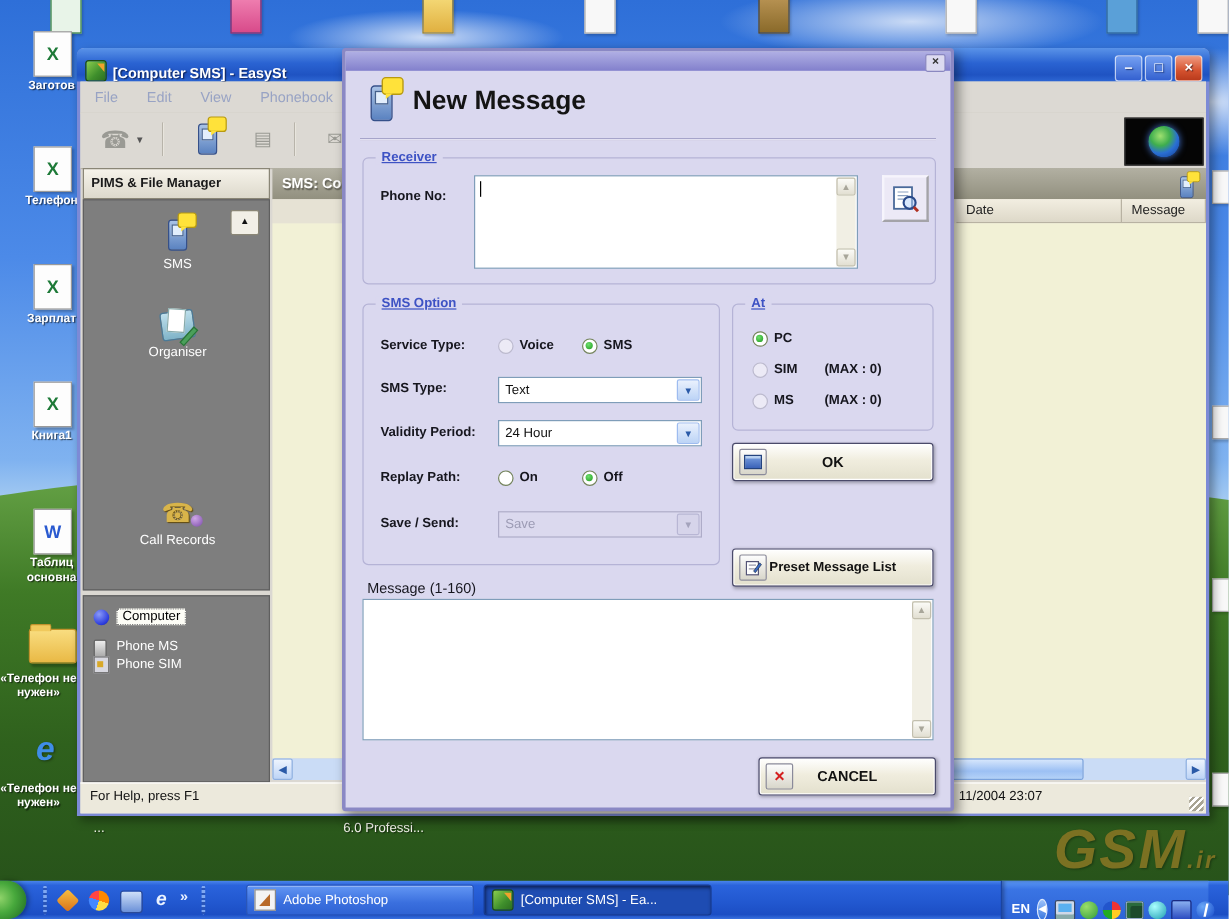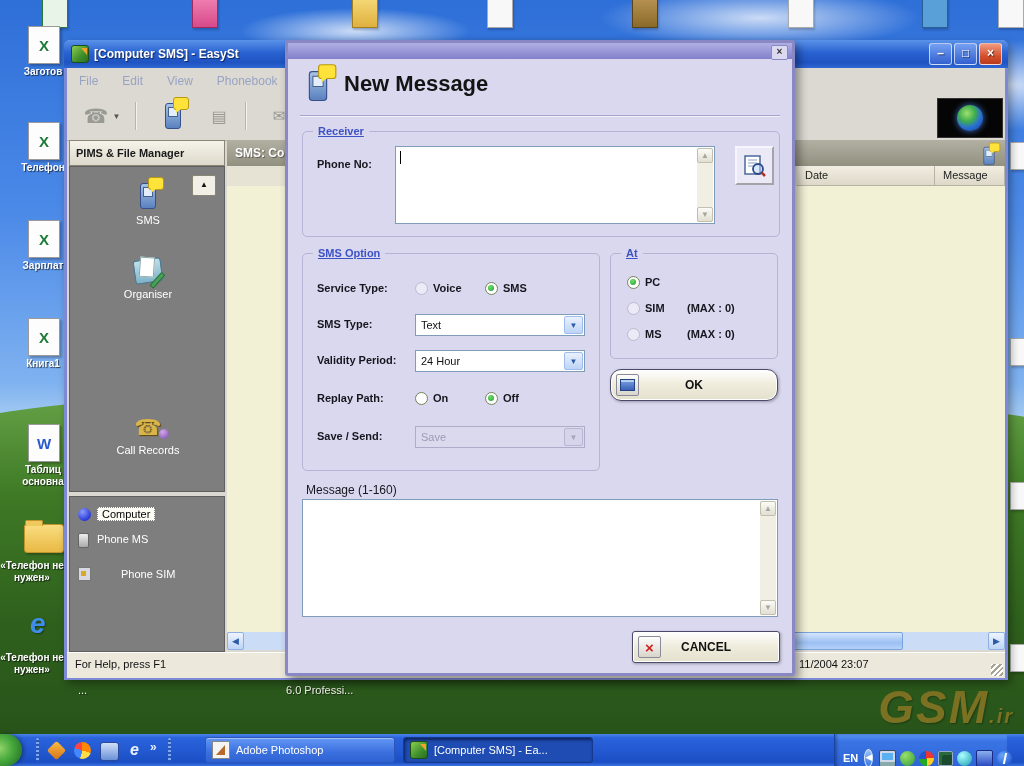--- a/index.html
+++ b/index.html
@@ -32,21 +32,21 @@
   #watermark .big{font-size:46px;}
   #watermark .small{font-size:20px;font-weight:bold;}
   .loose-desktop-text{position:absolute;color:#f4f4ec;font-size:11px;text-shadow:1px 1px 1px rgba(0,0,0,.6);}
 
   
   #main-window{position:absolute;left:64px;top:40px;width:938px;height:637px;
     border:3px solid #7c8ad6;border-top:none;border-radius:6px 6px 0 0;background:#dbd8d2;
     box-shadow:3px 4px 8px rgba(0,0,0,.35);}
   #mw-titlebar{position:absolute;left:-3px;top:0;width:944px;height:28px;border-radius:6px 6px 0 0;
     background:linear-gradient(180deg,#5a93e8 0%,#2a63d2 45%,#1f53c2 80%,#2e67d4 100%);
-    display:flex;align-items:center;color:#fff;font-weight:bold;font-size:12px;
+    display:flex;align-items:flex-end;color:#fff;font-weight:bold;font-size:12px;
     text-shadow:1px 1px 1px rgba(0,0,20,.6);}
   .app-ico{width:16px;height:16px;border-radius:3px;margin:0 5px 0 7px;position:relative;
     background:linear-gradient(135deg,#8ccf4e 0%,#3f8f2c 60%,#2c6e20 100%);border:1px solid #1d4d14;}
   .app-ico::after{content:"";position:absolute;right:1px;top:2px;width:0;height:0;
     border-left:6px solid transparent;border-top:7px solid #f0a22c;}
   .wb{width:21px;height:20px;border-radius:3px;border:1px solid rgba(255,255,255,.65);
     color:#fff;font-size:12px;line-height:18px;text-align:center;margin-left:2px;font-weight:bold;}
   .wb.min,.wb.max{background:linear-gradient(#74a0f2,#3360cf);}
   .wb.close{background:linear-gradient(#f09a80,#d4512e 60%,#b83a1c);margin-right:6px;}
   #mw-menubar{position:absolute;left:0;top:28px;width:938px;height:26px;background:#dcd9d3;
@@ -327,21 +327,21 @@
       <div class="tree-item" style="top:8px;">
         <span class="tree-ico ico-comp"></span>
         <span class="tree-sel">Computer</span>
       </div>
       <div class="tree-item" style="top:33px;">
         <span class="tree-ico">
             <span class="ico-pms" style="display:block;"></span>
           </span>
         <span>Phone MS</span>
       </div>
-      <div class="tree-item" style="top:68px;gap:24px;">
+      <div class="tree-item" style="top:48px;">
         <span class="tree-ico ico-sim"></span>
         <span>Phone SIM</span>
       </div>
     </div>
 
     <div id="ct-header">
       <span>SMS: Co</span>
       <span class="phone-ico">
           <span class="bubble"></span>
         </span>
@@ -436,25 +436,36 @@
       <span class="radio sel" style="left:16px;top:22px;"></span>
       <span class="rlbl" style="left:34px;top:22px;">PC</span>
       <span class="radio dis" style="left:16px;top:48px;"></span>
       <span class="rlbl dis-lbl" style="left:34px;top:48px;">SIM</span>
       <span class="rlbl" style="left:76px;top:48px;">(MAX : 0)</span>
       <span class="radio dis" style="left:16px;top:74px;"></span>
       <span class="rlbl dis-lbl" style="left:34px;top:74px;">MS</span>
       <span class="rlbl" style="left:76px;top:74px;">(MAX : 0)</span>
     </div>
 
-    <div class="dlg-btn" style="left:322px;top:326px;width:166px;border-radius:11px;">
+    <div class="dlg-btn" style="left:322px;top:326px;width:166px;">
       <span class="btn-ico">
           <span class="ico-ok-inner"></span>
         </span>
       <span>OK</span>
+    </div>
+    <div class="dlg-btn" style="left:322px;top:414px;width:166px;font-size:11px;">
+      <span class="btn-ico">
+        <svg width="14" height="14" viewBox="0 0 14 14">
+          <rect x="1" y="2" width="10" height="11" fill="#fff" stroke="#557" stroke-width="1"></rect>
+          <line x1="3" y1="5" x2="9" y2="5" stroke="#99a" stroke-width="1"></line>
+          <line x1="3" y1="8" x2="9" y2="8" stroke="#99a" stroke-width="1"></line>
+          <path d="M7 10 L12 3 L13.5 4.5 L8.5 11.2 Z" fill="#3a6ac8" stroke="#234" stroke-width="0.6"></path>
+        </svg>
+      </span>
+      <span>Preset Message List</span>
     </div>
 
     <span class="dlbl" style="left:18px;top:440px;font-weight:normal;font-size:12px;">Message (1-160)</span>
     <div class="txtbox" style="left:14px;top:456px;width:476px;height:118px;">
       <span style="position:absolute;left:6px;top:4px;font-size:11px;"></span>
       <div class="vsb">
         <div class="a up">▲</div>
         <div class="a dn">▼</div>
       </div>
     </div>

